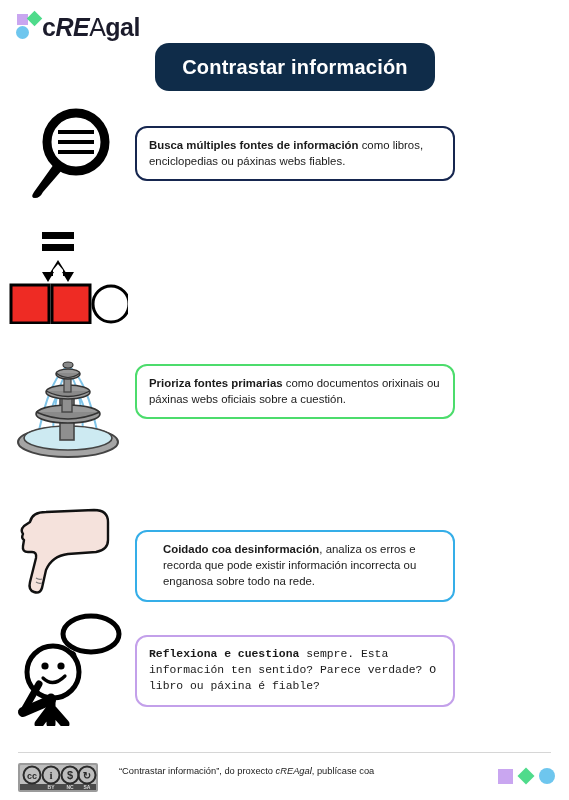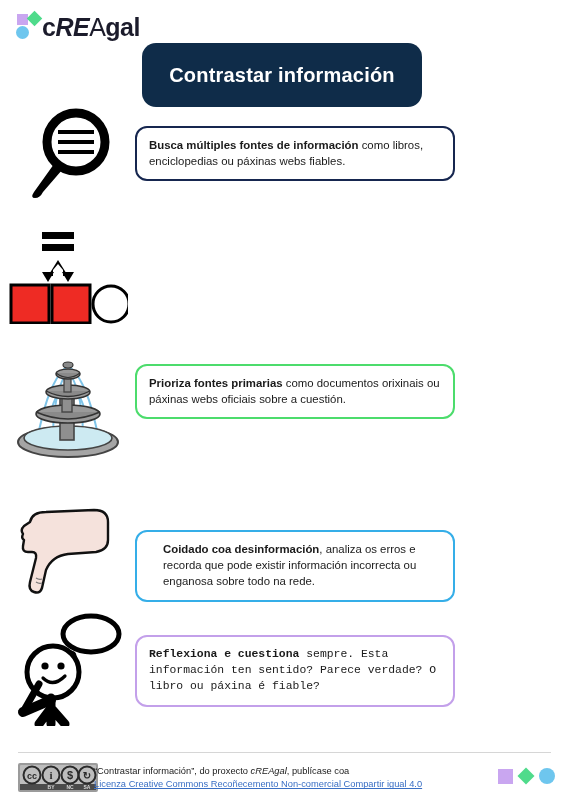--- a/index.html
+++ b/index.html
@@ -64,24 +64,24 @@
     margin-bottom: 2px;
   }
   .logo-text .lt-c { font-weight: 700; }
   .logo-text .lt-re { font-weight: 700; font-style: italic; }
   .logo-text .lt-a { font-weight: 400; }
   .logo-text .lt-gal { font-weight: 700; }
 
   
   .title-banner {
     position: absolute;
-    left: 142px;
+    left: 155px;
     top: 43px;
     width: 280px;
-    height: 64px;
+    height: 48px;
     background: #0f2c49;
     border-radius: 14px;
     display: flex;
     align-items: center;
     justify-content: center;
   }
   .title-banner-text {
     color: #ffffff;
     font-size: 20px;
     font-weight: 700;
@@ -138,21 +138,21 @@
     height: 1px;
     background: #d6d6d6;
   }
   .cc-badge {
     position: absolute;
     left: 18px;
     top: 763px;
   }
   .footer-text {
     position: absolute;
-    left: 94px;
+    left: 119px;
     top: 765px;
     width: 380px;
     font-size: 9.3px;
     line-height: 1.45;
     color: #1a1a1a;
   }
   .footer-text .it { font-style: italic; }
   .footer-link {
     color: #3a6fc4;
     display: block;
@@ -307,20 +307,19 @@
     <circle cx="69" cy="12" r="8.5" fill="none" stroke="#2b2b2b" stroke-width="2"></circle>
     <text x="69" y="16" font-family="Liberation Sans, sans-serif" font-size="10" font-weight="700" fill="#2b2b2b" text-anchor="middle">↻</text>
     <text x="33" y="26" font-family="Liberation Sans, sans-serif" font-size="5" font-weight="700" fill="#d8d8d8" text-anchor="middle">BY</text>
     <text x="52" y="26" font-family="Liberation Sans, sans-serif" font-size="5" font-weight="700" fill="#d8d8d8" text-anchor="middle">NC</text>
     <text x="69" y="26" font-family="Liberation Sans, sans-serif" font-size="5" font-weight="700" fill="#d8d8d8" text-anchor="middle">SA</text>
   </svg>
 </div>
 
 <div class="footer-text">
   <span>“Contrastar información”, do proxecto </span><span class="it">cREAgal</span><span>, publícase coa</span>
-  <a class="footer-link" href="#">Licenza Creative Commons Recoñecemento Non-comercial Compartir igual 4.0</a>
 </div>
 
 <div class="footer-marks">
   <div class="fm-square"></div>
   <div class="fm-diamond"></div>
   <div class="fm-circle"></div>
 </div>
 
 </body></html>

